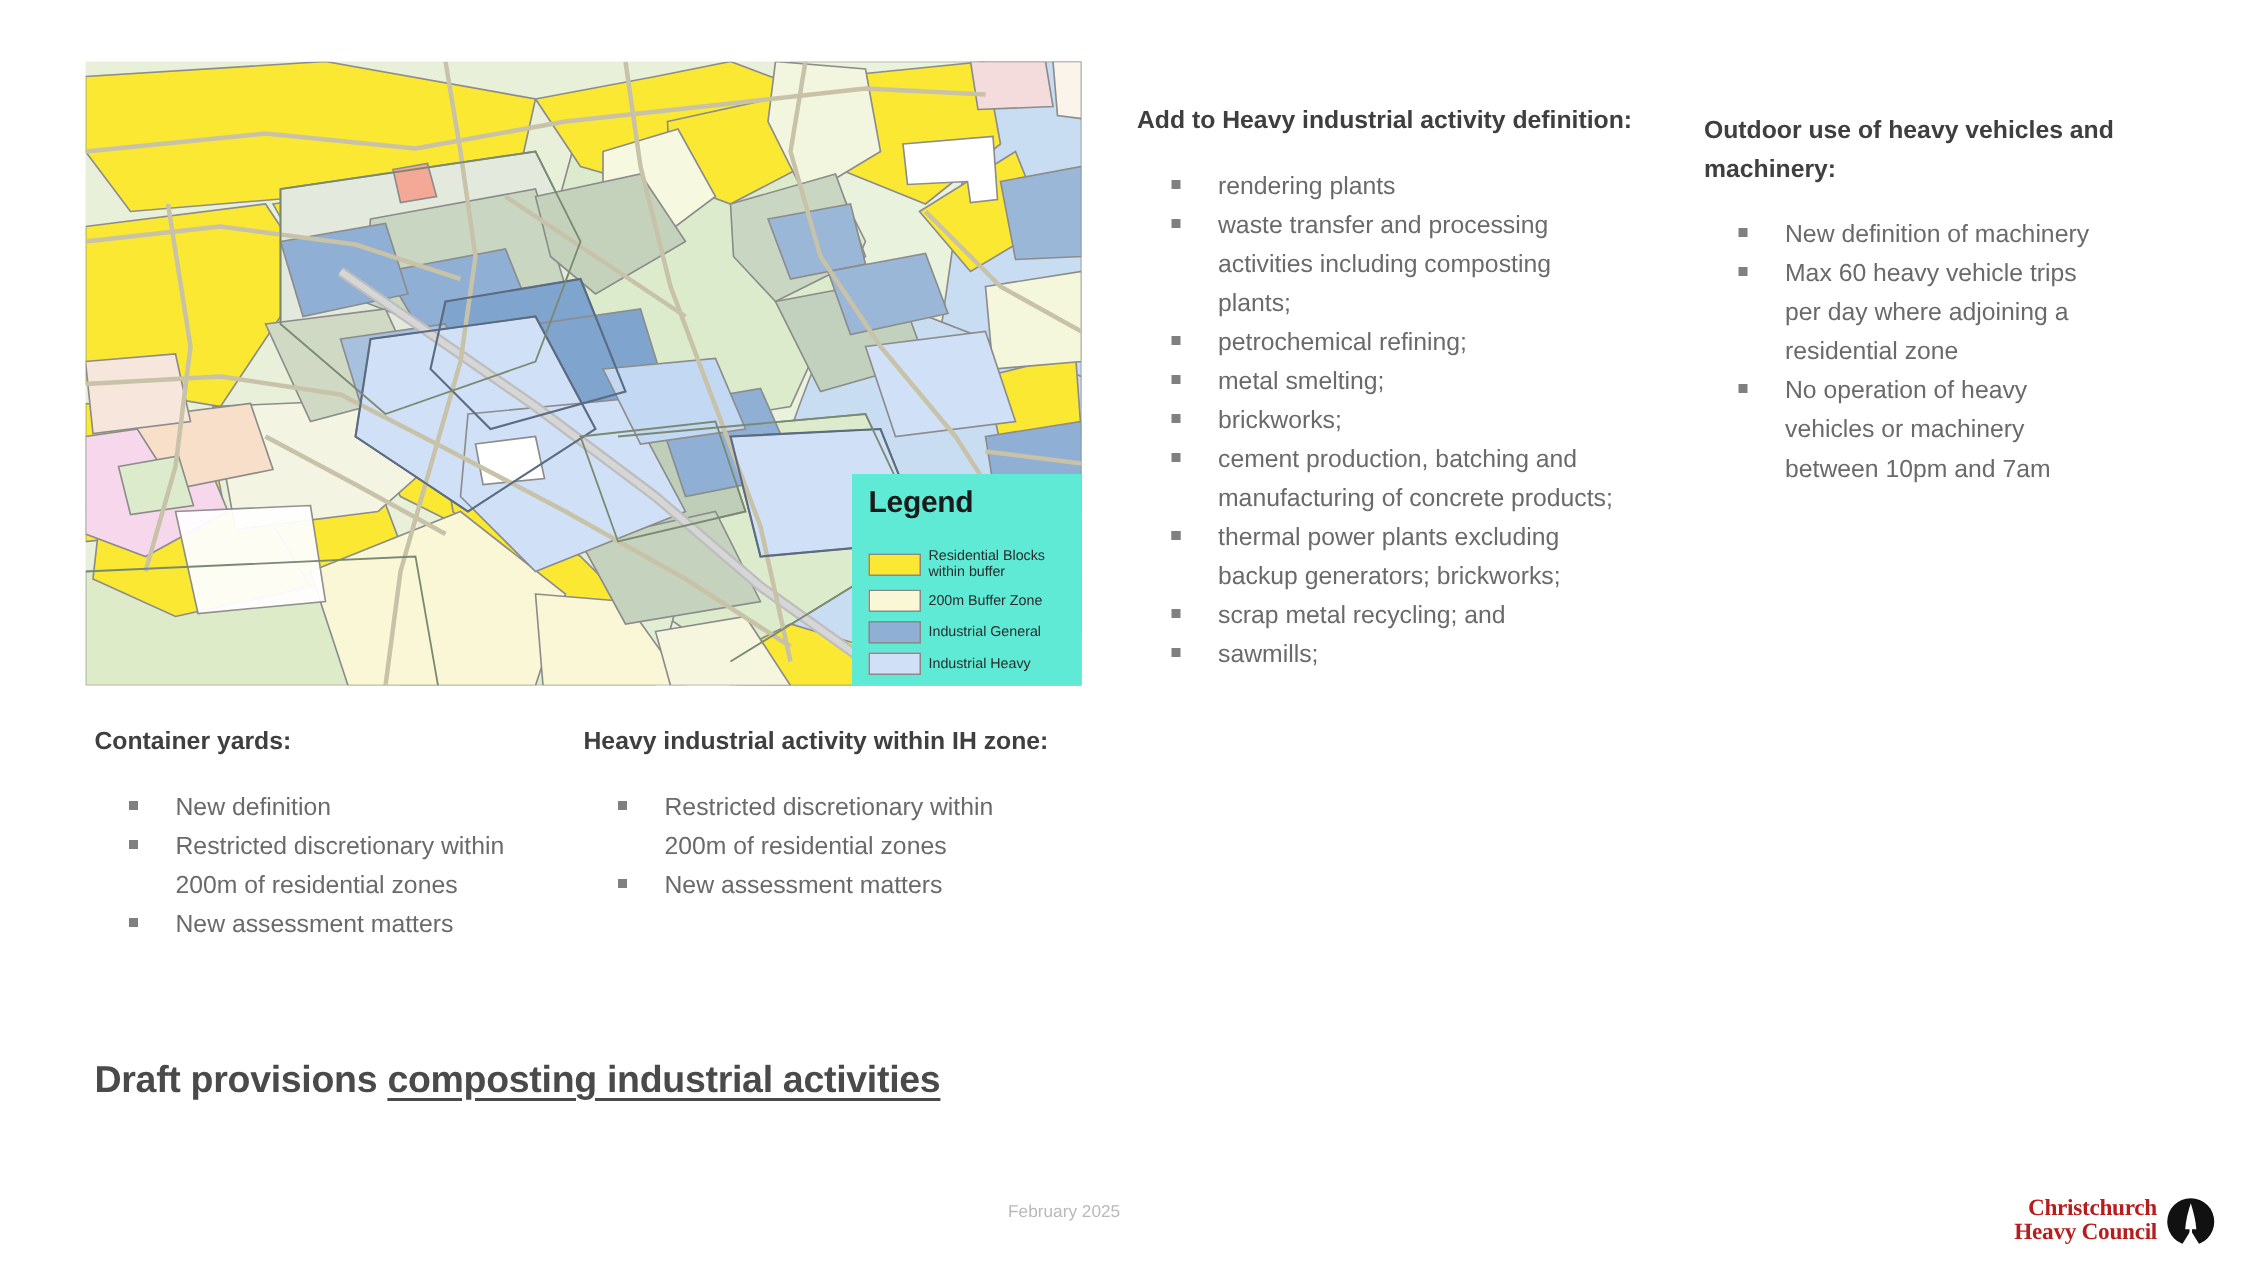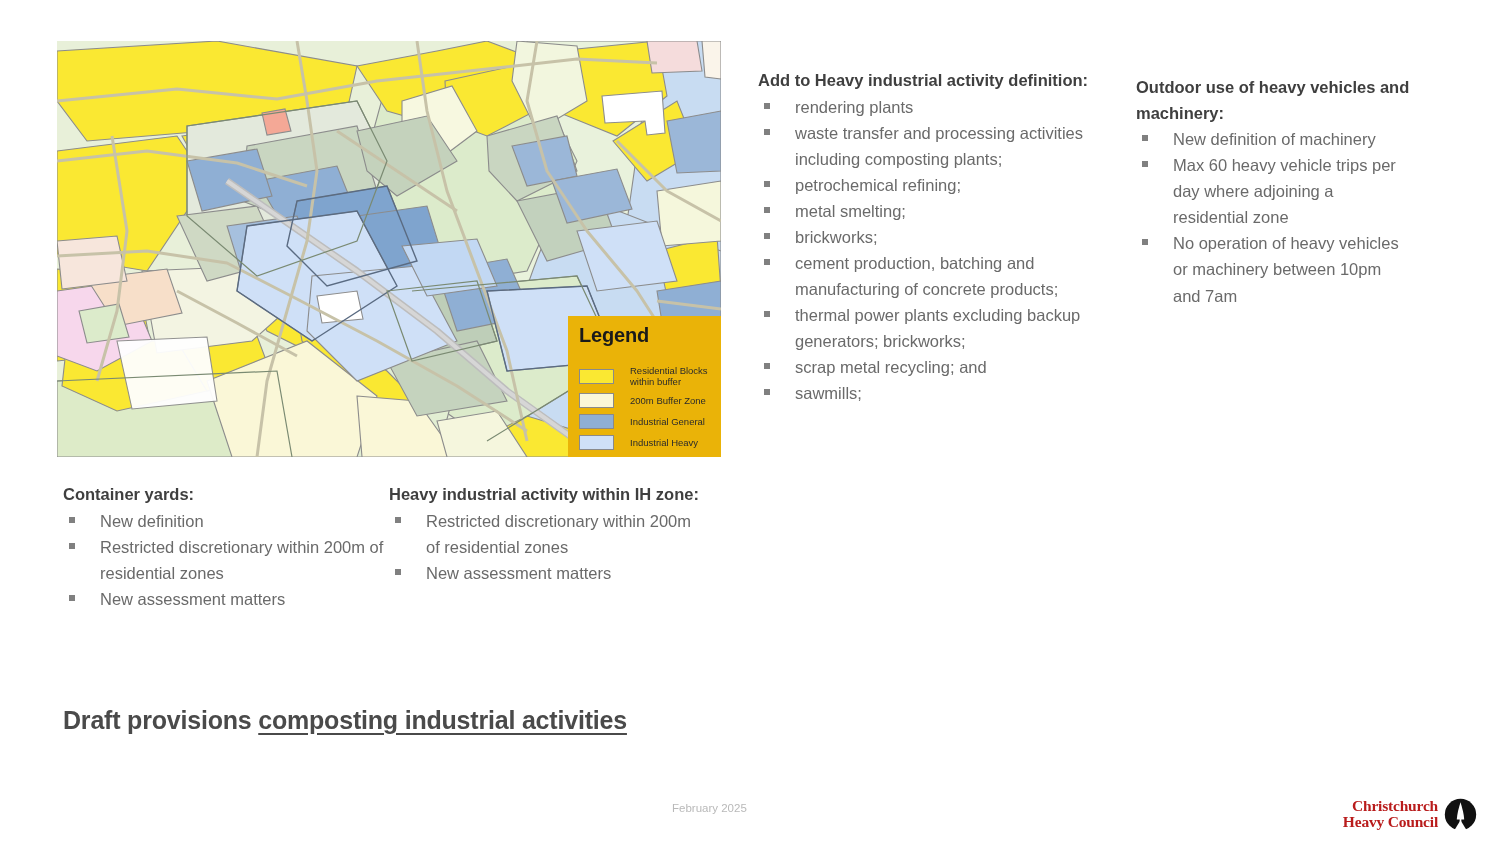--- a/index.html
+++ b/index.html
@@ -28,21 +28,21 @@
   }
   #map-figure svg { display: block; width: 100%; height: 100%; }
 
   
   #legend-panel {
     position: absolute;
     left: 568px;
     top: 316px;
     width: 153px;
     height: 141px;
-    background: #eab308;
+    background: #5eead4;
     box-sizing: border-box;
     padding: 9px 0 0 11px;
   }
   #legend-title {
     font-family: "Liberation Sans", sans-serif;
     font-weight: bold;
     font-size: 20px;
     color: #1a1a1a;
     letter-spacing: -0.2px;
     line-height: 1;
@@ -58,37 +58,37 @@
     height: 15px;
     border: 1px solid #8a8a8a;
     flex: 0 0 auto;
     box-sizing: border-box;
   }
   .legend-label {
     font-family: "Liberation Sans", sans-serif;
     font-size: 9.5px;
     line-height: 11px;
     color: #2b2b2b;
-    margin-left: 16px;
+    margin-left: 5px;
     white-space: pre-line;
   }
 
   
   .textblock { position: absolute; }
   .block-heading {
     font-family: "Liberation Sans", sans-serif;
     font-weight: bold;
     font-size: 16.5px;
     line-height: 1.55;
     color: #3f3f3f;
     margin: 0 0 0 0;
   }
   ul.bullets {
     list-style: none;
-    margin: 0;
+    margin: 17px;
     padding: 0;
   }
   ul.bullets li {
     position: relative;
     padding-left: 37px;
     font-family: "Liberation Sans", sans-serif;
     font-size: 16.5px;
     line-height: 1.58;
     color: #6a6a6a;
     margin-bottom: 0;

